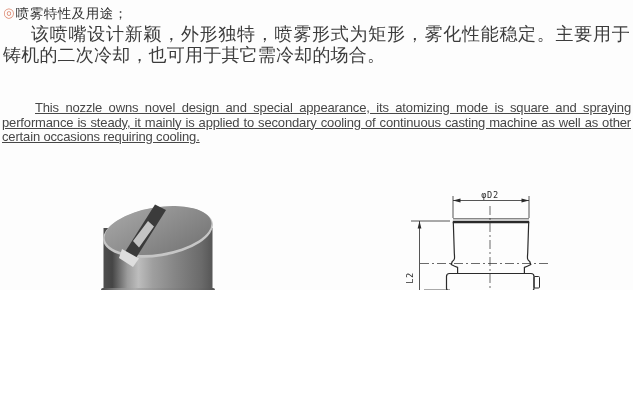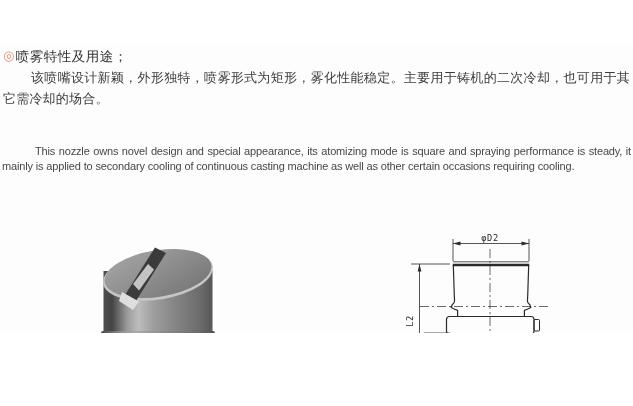--- a/index.html
+++ b/index.html
@@ -1,41 +1,40 @@
 <!DOCTYPE html>
 <html><head>
 <meta charset="utf-8">
 <style>
   html,body{margin:0;padding:0;background:#ffffff;}
   .page{
     position:relative;width:633px;height:290px;overflow:hidden;
     background:#fdfdfd;color:#3f3f3f;
     font-family:"Liberation Sans","DejaVu Sans",sans-serif;
-    margin-top:43px;
   }
   .zh-heading{
     position:absolute;left:3px;top:5px;font-size:13.5px;color:#333;
     letter-spacing:.5px;white-space:nowrap;
   }
   .bullet{font-size:13px;margin-right:1px;vertical-align:1px;}
   .bullet.zh{color:#dd8a72;}
   .bullet.en{color:#f2c6b6;font-size:15px;}
   .zh-body{
     position:absolute;left:3px;top:24px;width:627px;margin:0;
-    font-size:13px;line-height:21px;letter-spacing:.2px;
+    font-size:18px;line-height:21px;letter-spacing:.2px;
     text-indent:28px;text-align:justify;color:#3c3c3c;
   }
   .en-heading{
     position:absolute;left:2px;top:77px;font-size:15.5px;font-weight:bold;
     font-style:italic;color:#141414;white-space:nowrap;letter-spacing:.2px;
   }
   .en-body{
     position:absolute;left:2px;top:101px;width:629px;margin:0;
-    font-size:11px;line-height:14.6px;letter-spacing:-.15px;
-    text-indent:33px;text-align:justify;color:#474747;
+    font-size:13px;line-height:14.6px;letter-spacing:-.15px;
+    text-indent:33px;text-align:justify;color:#474747;text-decoration:underline;
   }
   svg.figure{position:absolute;left:0;top:0;}
   .dim-label{font-family:"DejaVu Sans Mono","Liberation Mono",monospace;
     font-size:8.6px;fill:#2b2b2b;letter-spacing:.6px;}
 </style>
 </head>
 <body>
 
 <div class="page">
 

